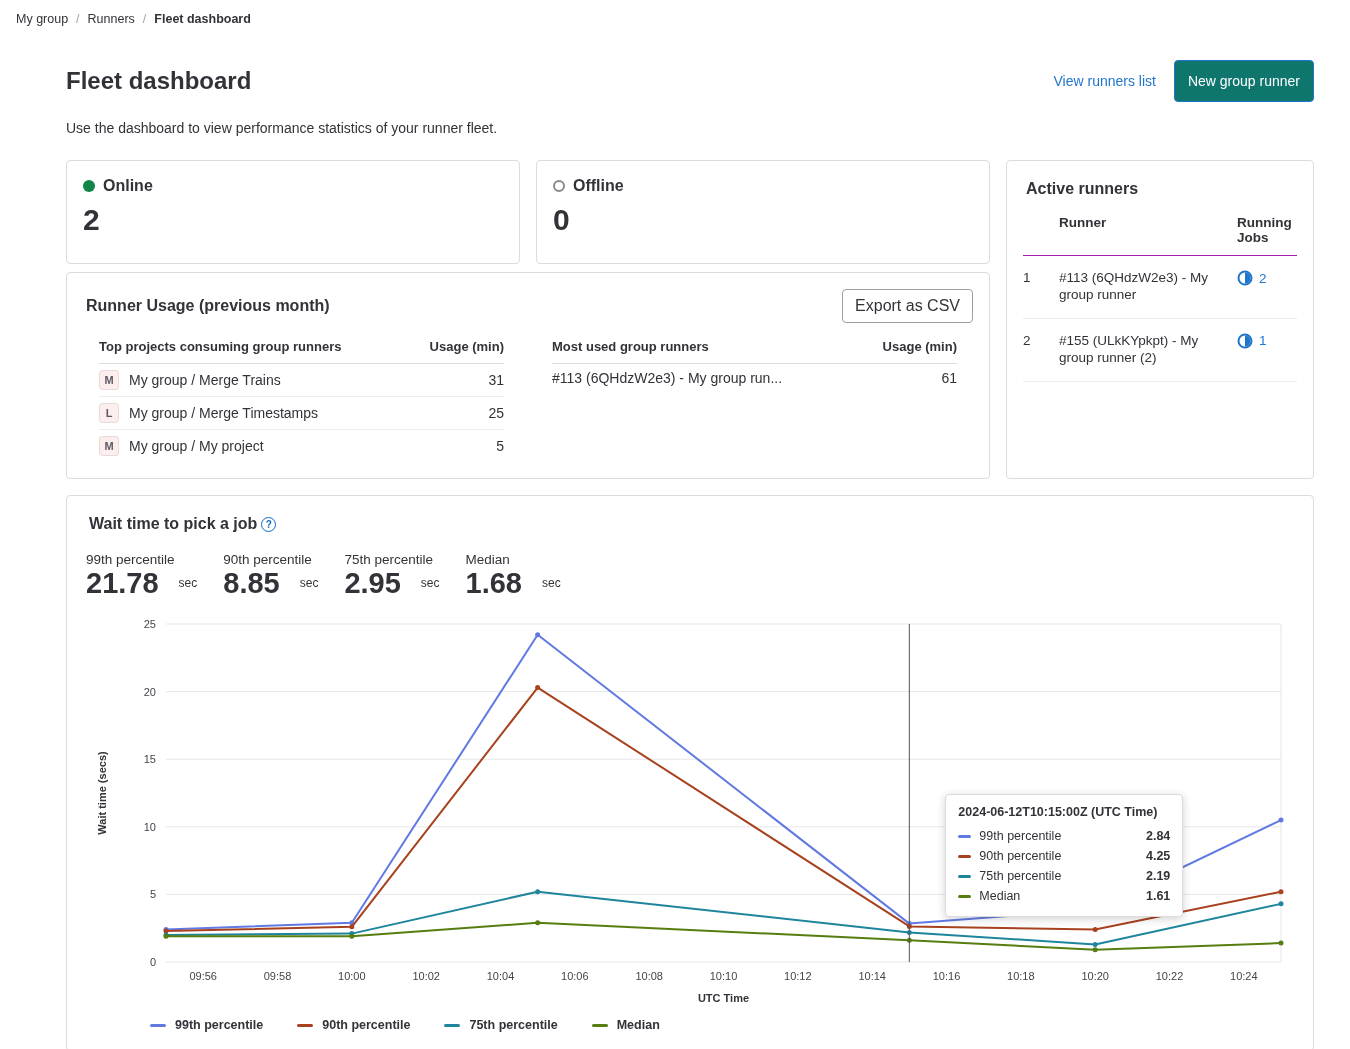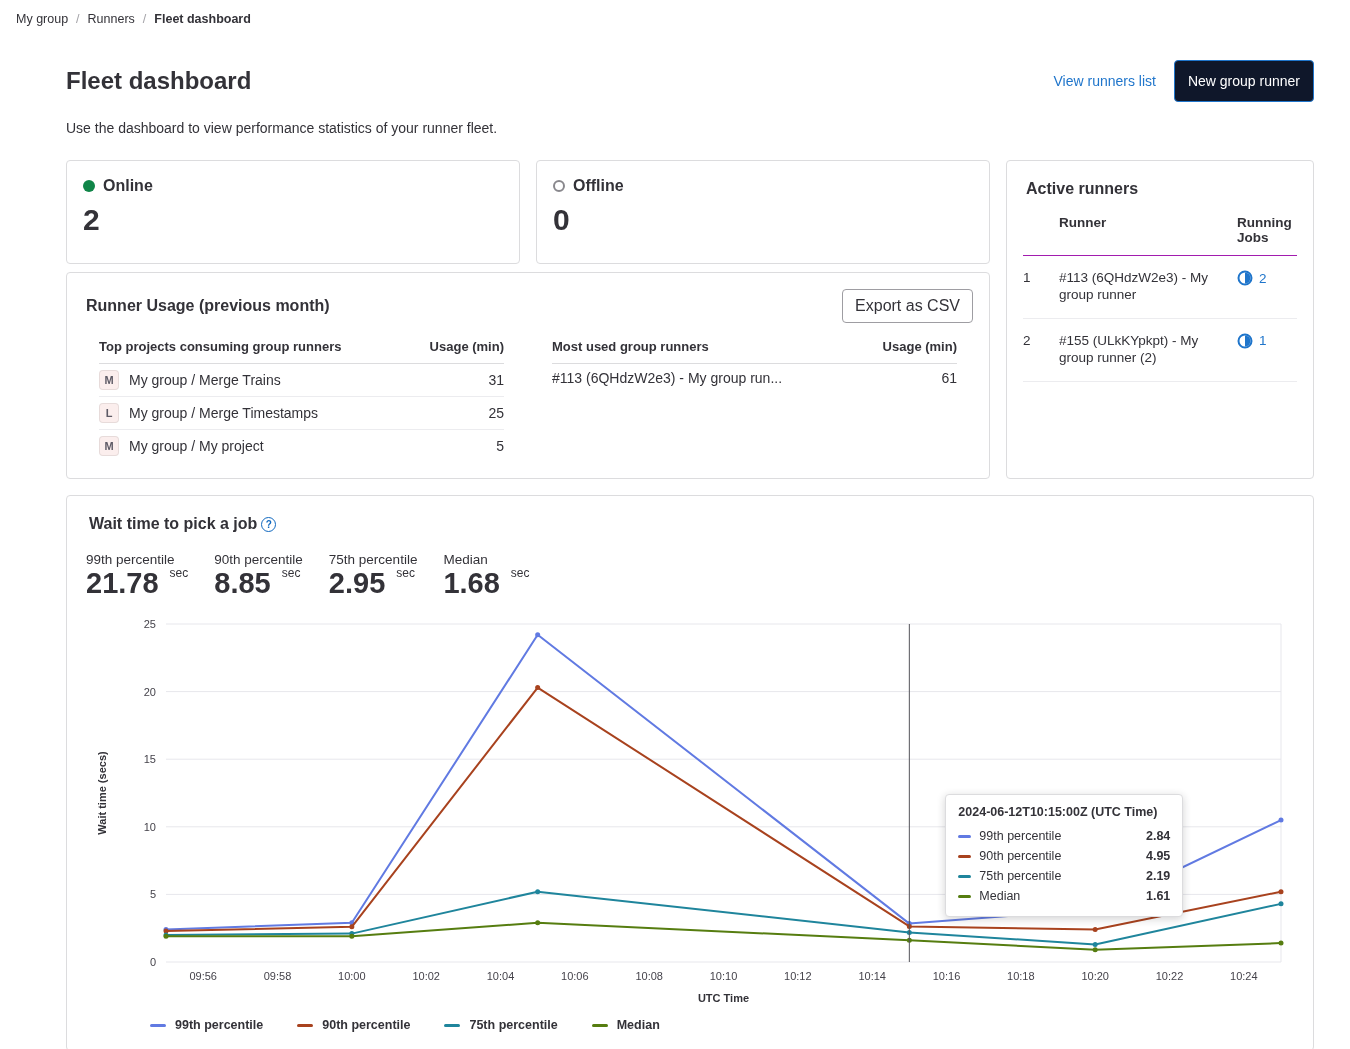--- a/index.html
+++ b/index.html
@@ -19,21 +19,21 @@
   .crumb.current { font-weight: 700; }
   .crumb-sep { color: #a4a3a8; }
 
   .page { padding: 4px 36px 28px 66px; }
 
   .title-row { display: flex; align-items: center; justify-content: space-between; margin-top: 18px; }
   h1 { font-size: 24px; font-weight: 700; margin: 0; }
   .actions { display: flex; align-items: center; gap: 18px; }
   .link-btn { color: #1f75cb; cursor: pointer; font-size: 14px; }
   .btn-primary {
-    background: #0f172a; color: #fff; border: 1px solid #1f75cb;
+    background: #0f766e; color: #fff; border: 1px solid #1f75cb;
     border-radius: 4px; padding: 12px 13px; font-size: 14px; cursor: pointer;
     font-family: inherit;
   }
   .desc { margin: 18px 0 24px; font-size: 14px; }
 
   .grid { display: flex; gap: 16px; align-items: stretch; }
   .left-col { flex: 1; min-width: 0; display: flex; flex-direction: column; gap: 8px; }
   .card { border: 1px solid #dcdcde; border-radius: 4px; background: #fff; }
 
   .status-row { display: flex; gap: 16px; }
@@ -94,21 +94,21 @@
   .wait-card { margin-top: 16px; padding: 16px 15px 18px; }
   .wait-title { display: flex; align-items: center; gap: 1px; padding-left: 4px; }
   .help-icon {
     width: 15px; height: 15px; border-radius: 50%;
     border: 1.5px solid #1068bf; color: #1068bf;
     display: inline-flex; align-items: center; justify-content: center;
     font-size: 10px; font-weight: 700; cursor: pointer;
   }
   .stats { display: flex; gap: 26px; margin-top: 16px; padding-left: 4px; }
   .stat-label { font-size: 13.5px; }
-  .stat-value { display: flex; align-items: flex-start; gap: 11px; font-size: 29px; font-weight: 700; line-height: 1.15; }
+  .stat-value { display: flex; align-items: center; gap: 20px; font-size: 29px; font-weight: 700; line-height: 1.15; }
   .stat-unit { font-size: 12px; font-weight: 400; }
 
   .chart-wrap { position: relative; margin-top: 14px; }
   #chart-svg { display: block; }
   .tooltip {
     position: absolute; width: 238px;
     background: #fff; border: 1px solid #dcdcde; border-radius: 4px;
     box-shadow: 0 2px 8px rgba(31,30,36,0.2);
     padding: 10px 12px; font-size: 12.5px; pointer-events: none; margin-left: 24px;
   }
@@ -350,21 +350,21 @@
         <div class="tt-title">2024-06-12T10:15:00Z (UTC Time)</div>
         <div id="tooltip-rows">
             <div class="tt-row">
               <span class="tt-marker" style="background: rgb(97, 122, 226);"></span>
               <span class="tt-label">99th percentile</span>
               <span class="tt-value">2.84</span>
             </div>
             <div class="tt-row">
               <span class="tt-marker" style="background: rgb(168, 66, 30);"></span>
               <span class="tt-label">90th percentile</span>
-              <span class="tt-value">4.95</span>
+              <span class="tt-value">4.25</span>
             </div>
             <div class="tt-row">
               <span class="tt-marker" style="background: rgb(31, 133, 156);"></span>
               <span class="tt-label">75th percentile</span>
               <span class="tt-value">2.19</span>
             </div>
             <div class="tt-row">
               <span class="tt-marker" style="background: rgb(86, 125, 16);"></span>
               <span class="tt-label">Median</span>
               <span class="tt-value">1.61</span>

